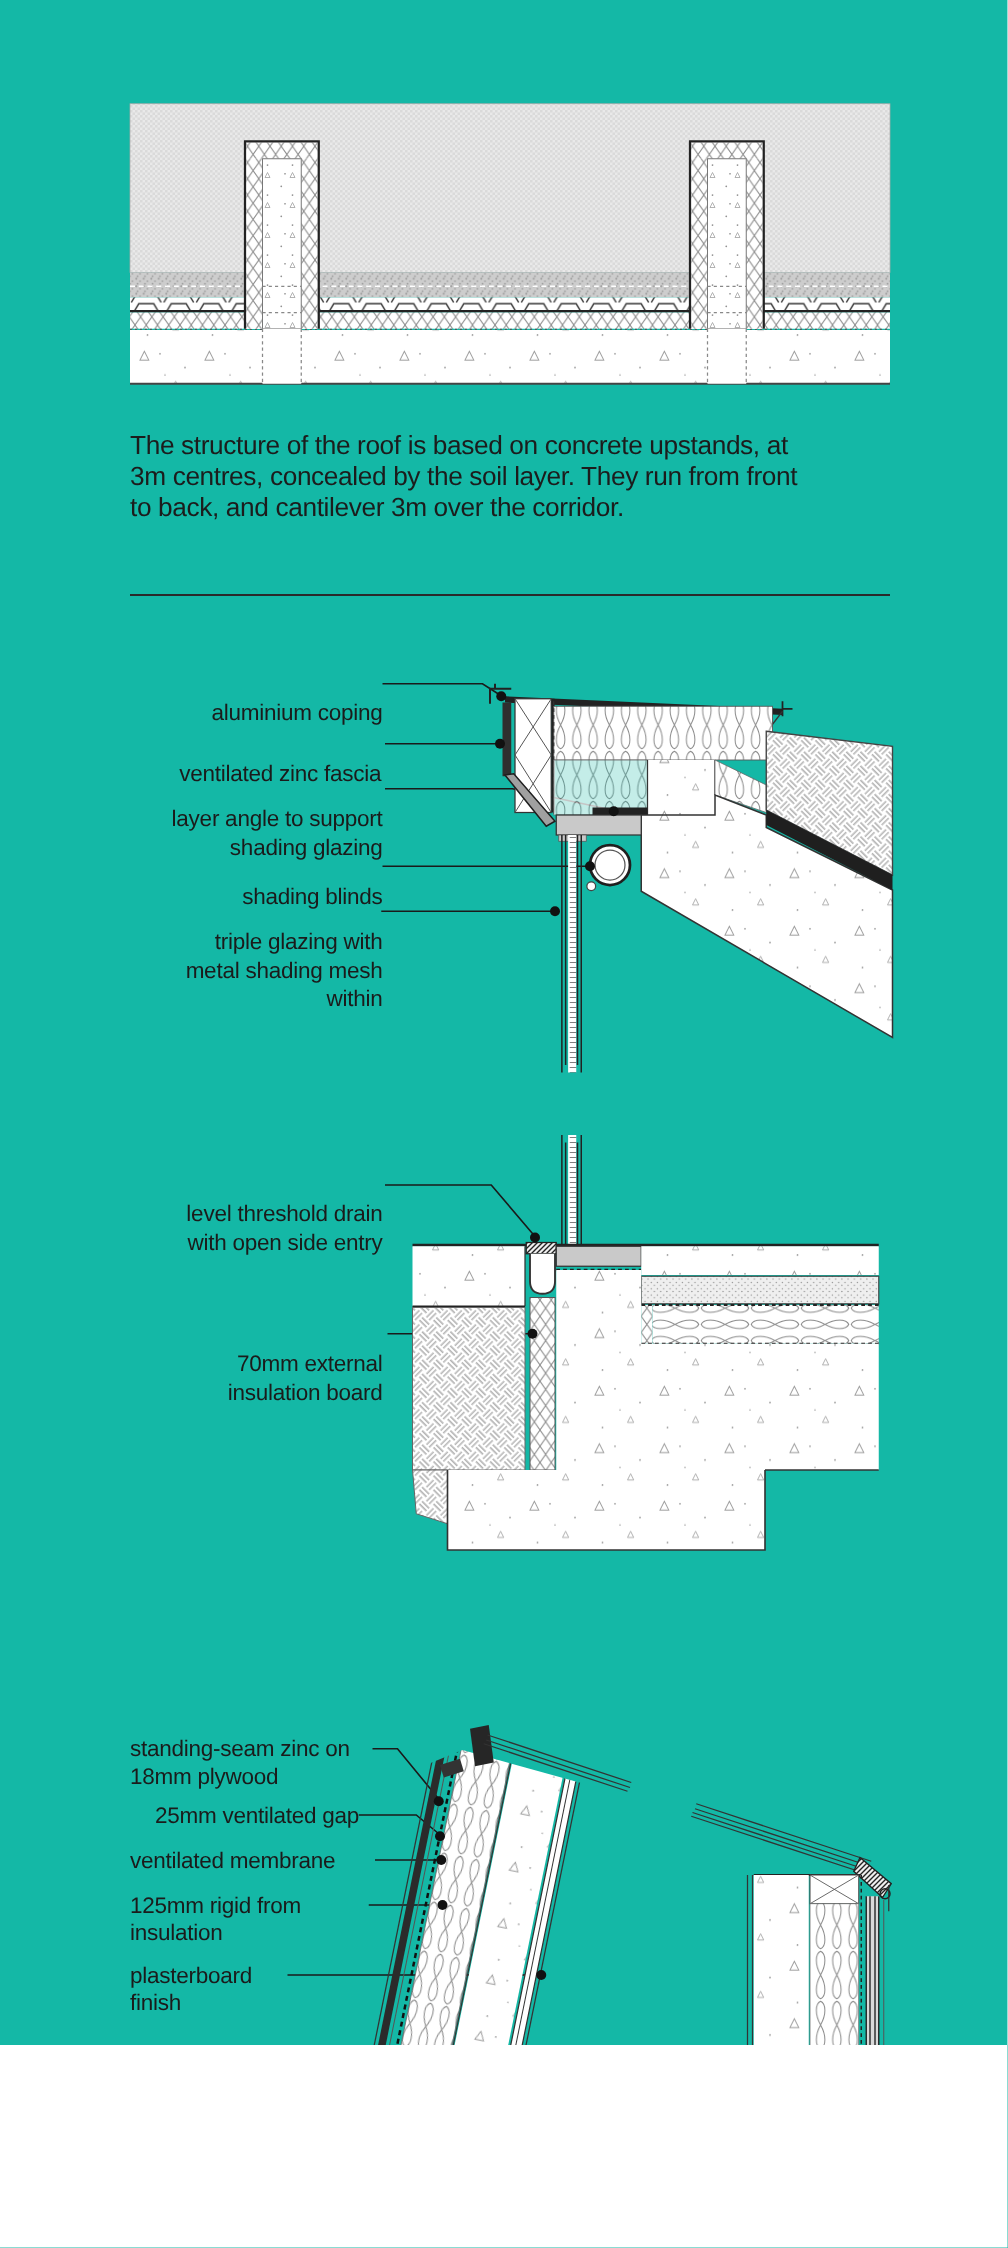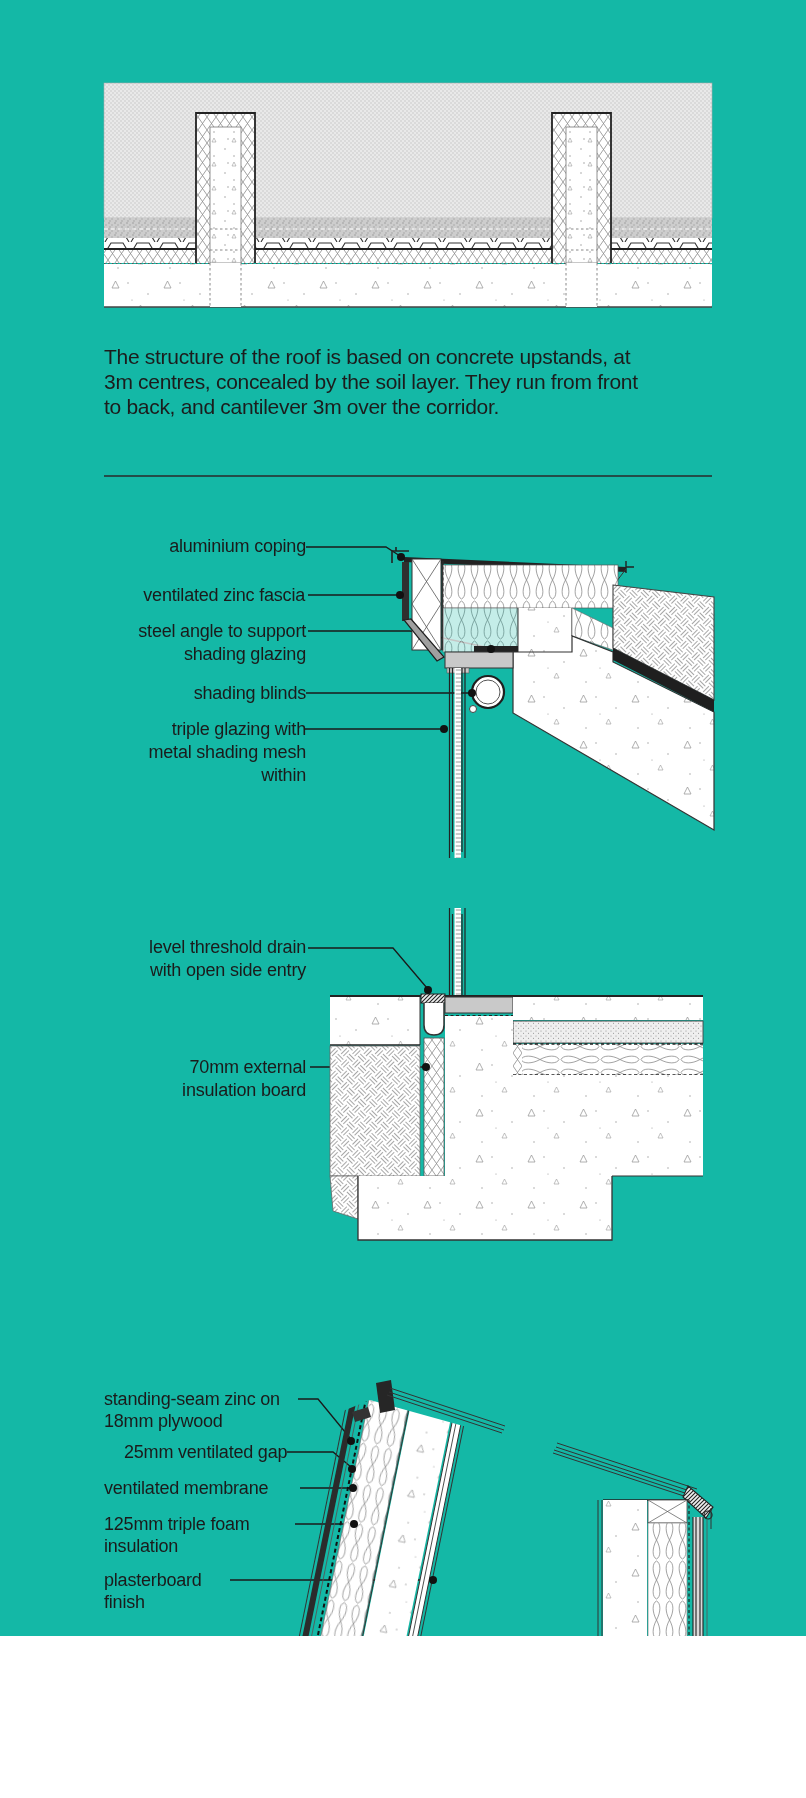--- a/index.html
+++ b/index.html
@@ -3,21 +3,21 @@
 <meta charset="utf-8">
 <style>
   html,body{margin:0;padding:0;background:#fff;}
   #page{position:relative;width:806px;height:1636px;background:#14b8a6;overflow:hidden;
         font-family:"Liberation Sans",sans-serif;color:#1b1b1b;}
   #linework{position:absolute;left:0;top:0;z-index:1;}
   .txt{position:absolute;z-index:2;}
   .para{font-size:21px;line-height:25px;letter-spacing:-0.3px;white-space:nowrap;color:#1c1c1c;}
   .lbl{font-size:18px;line-height:23px;letter-spacing:-0.2px;color:#1b1b1b;}
   .lbl div{white-space:nowrap;}
-  .ralign{text-align:right;}
+  .ralign{text-align:right;margin-top:24px;}
   .d3lbl{line-height:22px;}
   .scl{font-size:18px;color:#1b1b1b;}
 </style>
 </head>
 <body>
 
 <div id="page">
 
 <svg id="linework" width="806" height="1798" viewBox="0 0 806 1798" xmlns="http://www.w3.org/2000/svg">
   <defs>
@@ -284,21 +284,21 @@
     <div>to back, and cantilever 3m over the corridor.</div>
   </div>
 
   <div class="txt lbl ralign" style="right:500px;top:535px;">
     <div>aluminium coping</div>
   </div>
   <div class="txt lbl ralign" style="right:501px;top:584px;text-align:center;">
     <div>ventilated zinc fascia</div>
   </div>
   <div class="txt lbl ralign" style="right:500px;top:620px;">
-    <div>steel angle to support</div>
+    <div>layer angle to support</div>
     <div>shading glazing</div>
   </div>
   <div class="txt lbl ralign" style="right:500px;top:682px;">
     <div>shading blinds</div>
   </div>
   <div class="txt lbl ralign" style="right:500px;top:936px;">
     <div>level threshold drain</div>
     <div>with open side entry</div>
   </div>
 
@@ -316,21 +316,21 @@
     <div>standing-seam zinc on</div>
     <div>18mm plywood</div>
   </div>
   <div class="txt lbl d3lbl" style="left:104px;top:1441px;margin-left:20px;">
     <div>25mm ventilated gap</div>
   </div>
   <div class="txt lbl d3lbl" style="left:104px;top:1477px;">
     <div>ventilated membrane</div>
   </div>
   <div class="txt lbl d3lbl" style="left:104px;top:1513px;">
-    <div>125mm triple foam</div>
+    <div>125mm rigid from</div>
     <div>insulation</div>
   </div>
   <div class="txt lbl d3lbl" style="left:104px;top:1569px;">
     <div>plasterboard</div>
     <div>finish</div>
   </div>
 
   <div class="txt scl" style="left:507px;top:1740px;width:40px;text-align:center;">0</div>
   <div class="txt scl" style="left:646px;top:1801px;width:70px;text-align:left;">0.5m</div>
 

